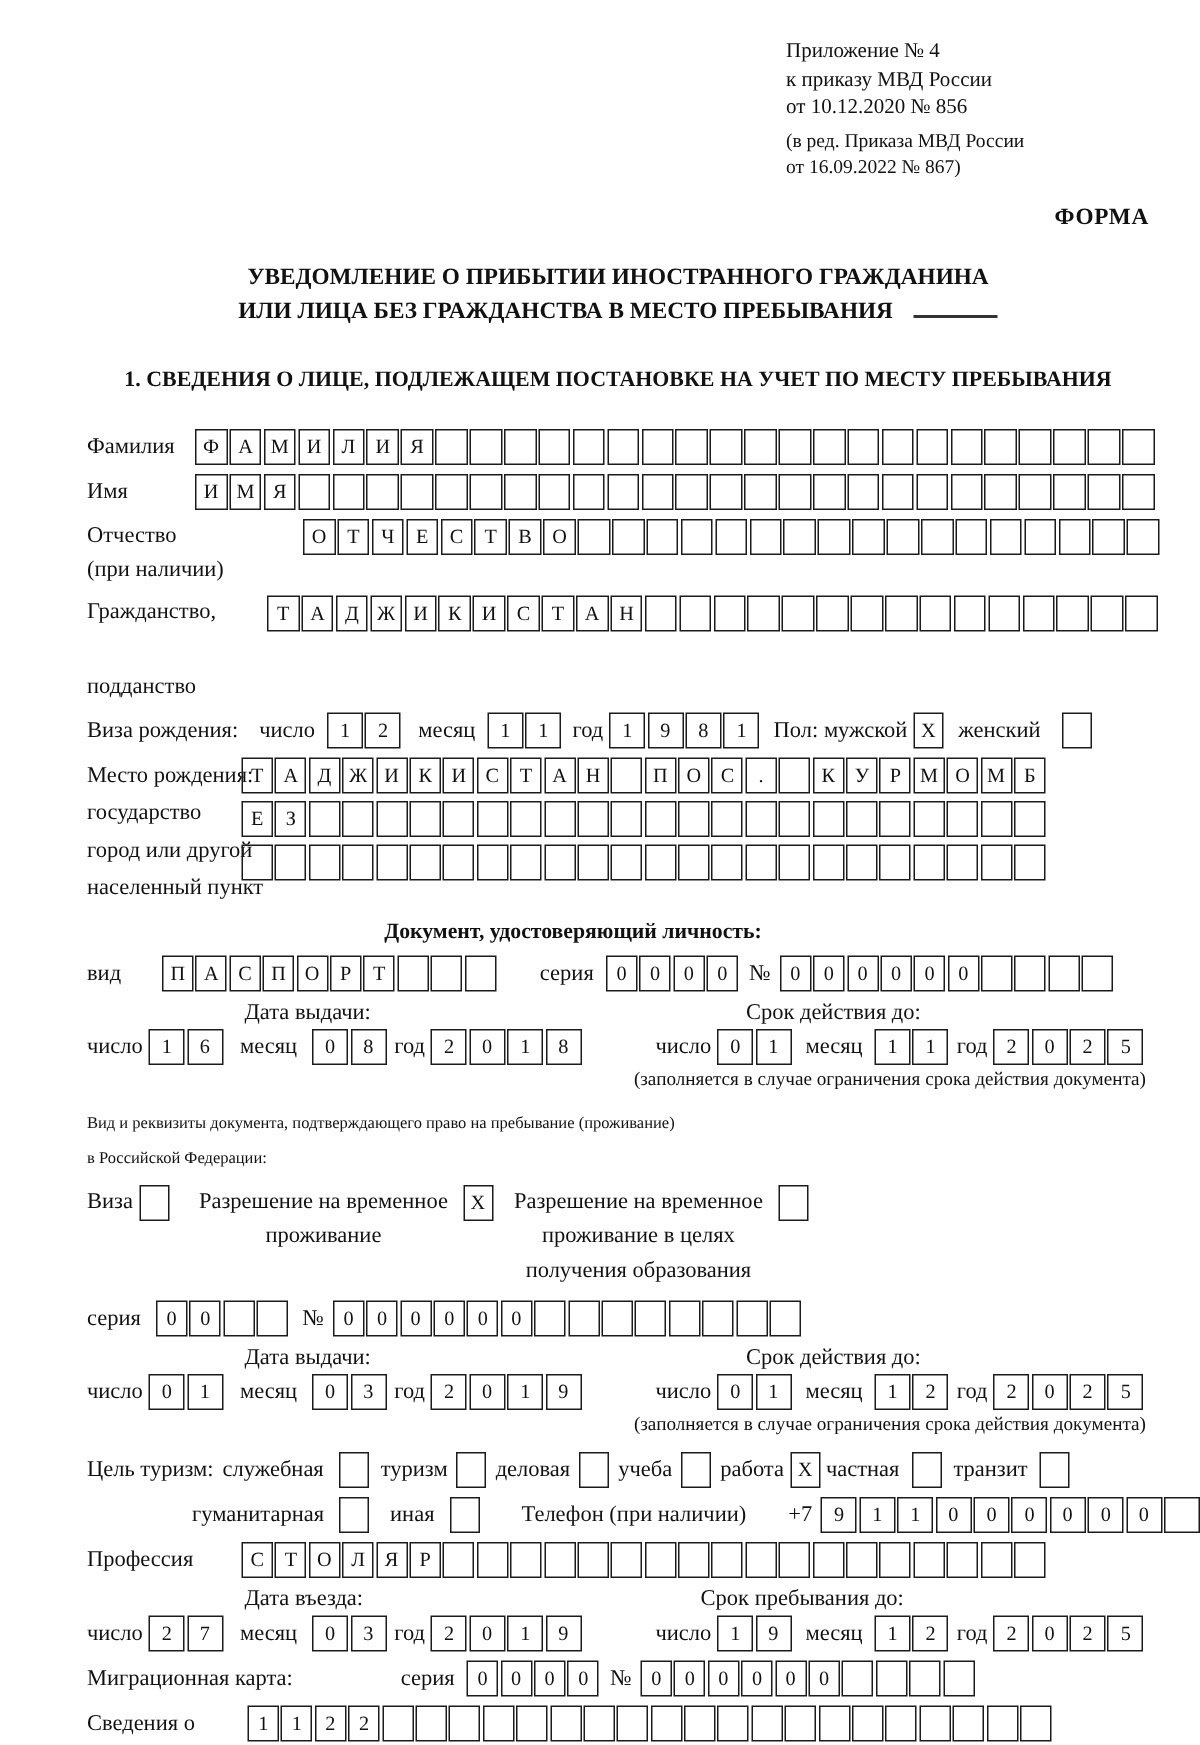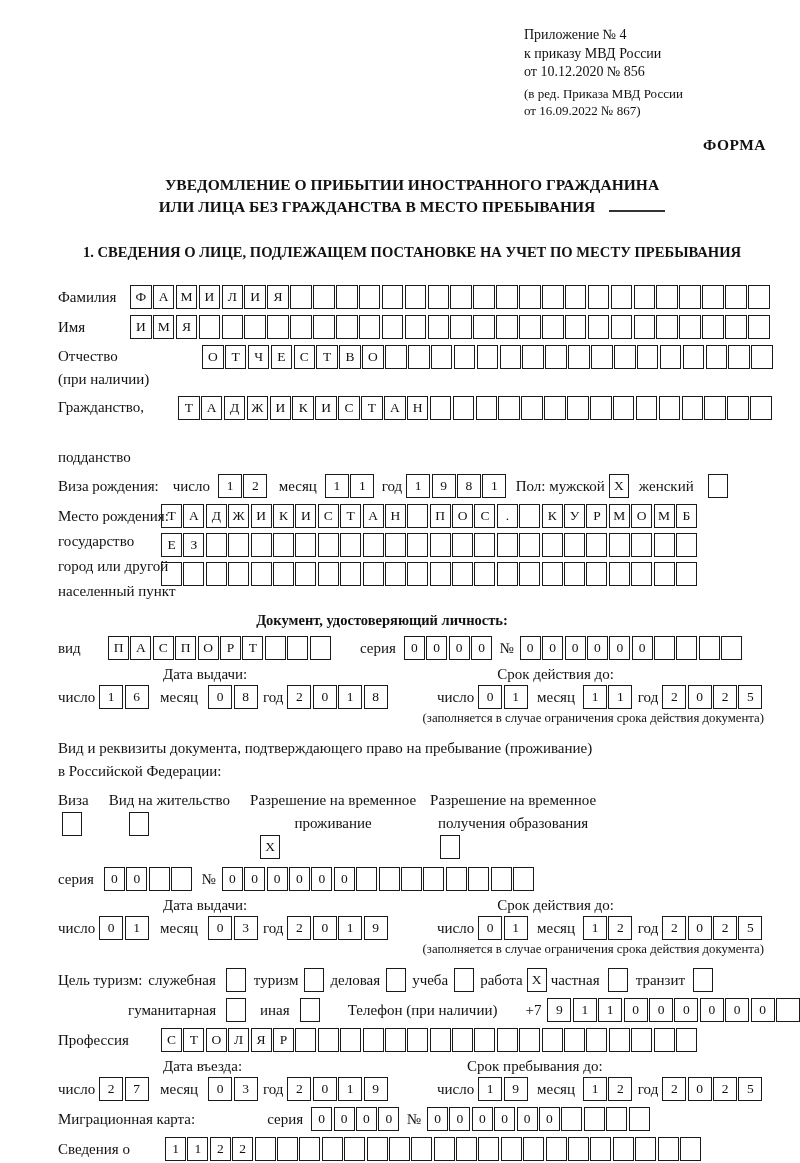--- a/index.html
+++ b/index.html
@@ -20,22 +20,22 @@
   .cell{flex:none;display:inline-block;box-sizing:border-box;width:21px;height:24px;border:1.6px solid #1b1b1b;margin-right:1.4px;text-align:center;font-size:13.5px;line-height:21px;}
   .s .cell{width:21.5px;}
   .n .cell{width:24px;}
   .cb{flex:none;display:inline-block;box-sizing:border-box;width:20px;height:24px;border:1.6px solid #1b1b1b;text-align:center;font-size:13.5px;line-height:21px;}
   .w70{width:72px;} .w100{width:103px;} .w118{width:120px;gap:27px;} .w142{width:144px;}
   .ml4{margin-left:4px;} .ml6{margin-left:6px;} .ml8{margin-left:8px;} .ml10{margin-left:10px;}
   .ml14{margin-left:14px;} .ml20{margin-left:20px;} .ml28{margin-left:28px;} .ml48{margin-left:48px;}
   .center-b{ text-align:center;font-weight:bold;font-size:14.5px;margin:8px 60px 7px 0;}
   .heads{font-size:15px;margin-bottom:2px;}
   .note{margin-left:auto;font-size:12.8px;margin-right:2px;margin-top:1px;margin-bottom:6px;text-align:right;}
-  .intro{font-size:15px;line-height:23px;margin-bottom:6px;}
-  .opt{display:flex;align-items:flex-start;flex-direction:column;}
+  .intro{font-size:11px;line-height:23px;margin-bottom:6px;}
+  .opt{display:flex;align-items:flex-start;}
   .opt .optlbl{font-size:15px;line-height:23px;text-align:center;}
   .options-row{display:flex;align-items:flex-start;margin-bottom:8px;}
 </style>
 </head>
 <body>
 
 <div class="page">
 
   <div class="appendix">
     <div>Приложение № 4</div>
@@ -393,33 +393,30 @@
     <div>Вид и реквизиты документа, подтверждающего право на пребывание (проживание)</div>
     <div>в Российской Федерации:</div>
   </div>
 
   <div class="options-row">
     <span class="opt">
       <span class="optlbl">Виза</span>
       <span class="cb ml4"></span>
     </span>
     <span class="opt ml20">
-      <span class="optlbl">Вид на жительство</span>
-      <span class="cb ml20"></span>
-    </span>
-    <span class="opt ml20">
       <span class="optlbl">
         <div>Разрешение на временное</div>
         <div>проживание</div>
       </span>
       <span class="cb ml10">X</span>
     </span>
     <span class="opt ml14">
       <span class="optlbl">
         <div>Разрешение на временное</div>
+        <div>проживание в целях</div>
         <div>получения образования</div>
       </span>
       <span class="cb ml10"></span>
     </span>
   </div>
 
   <div class="row">
     <span class="lbl">серия</span>
     <span class="boxes ml10">
         <span class="cell">0</span>

